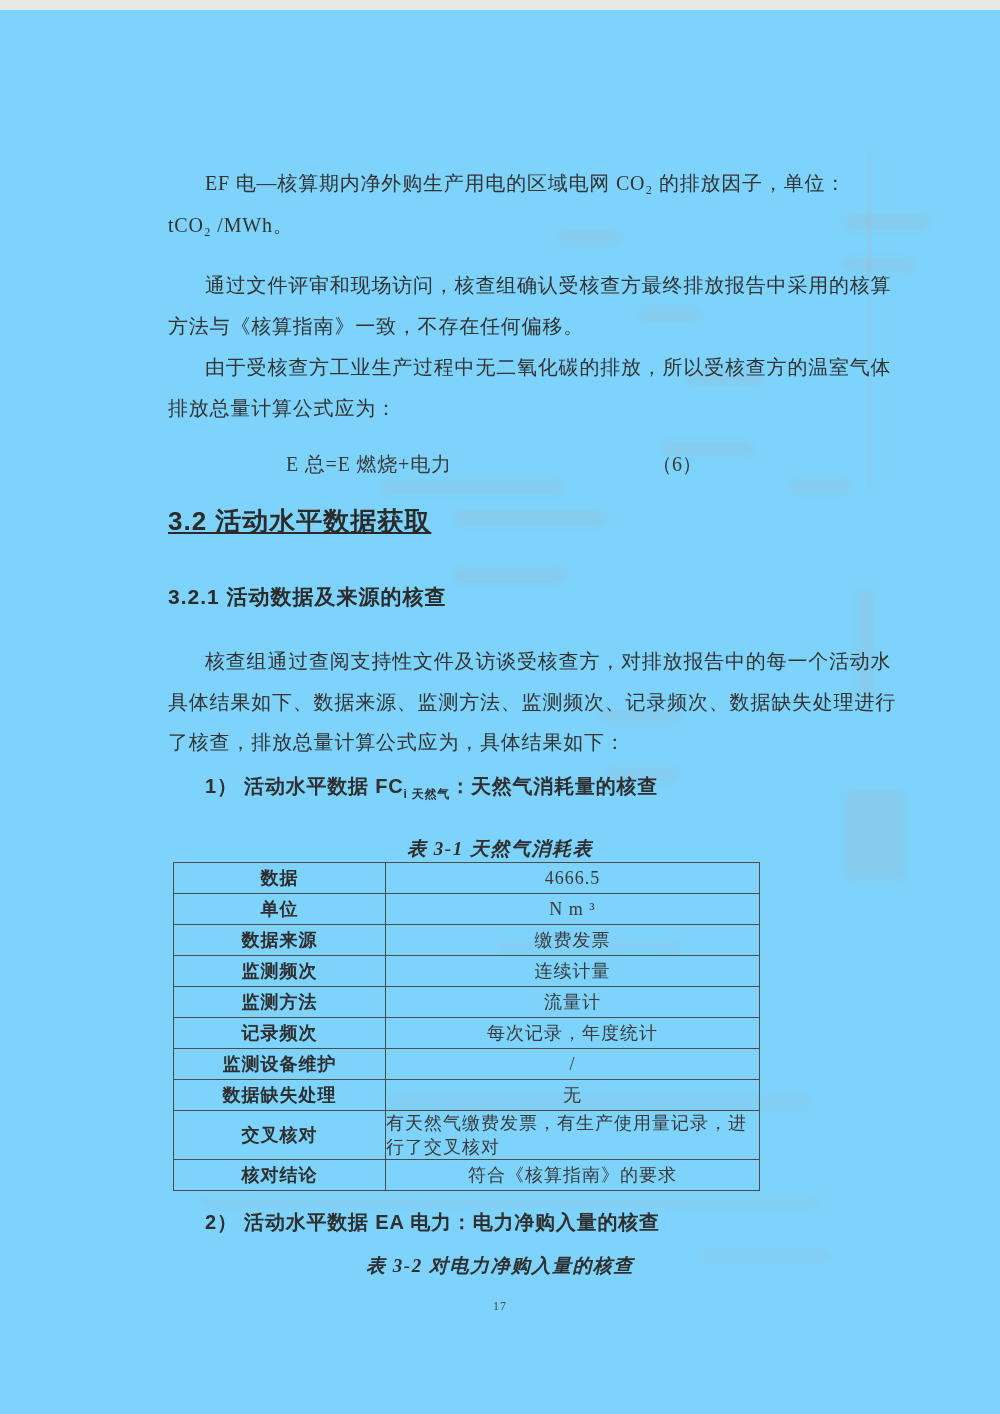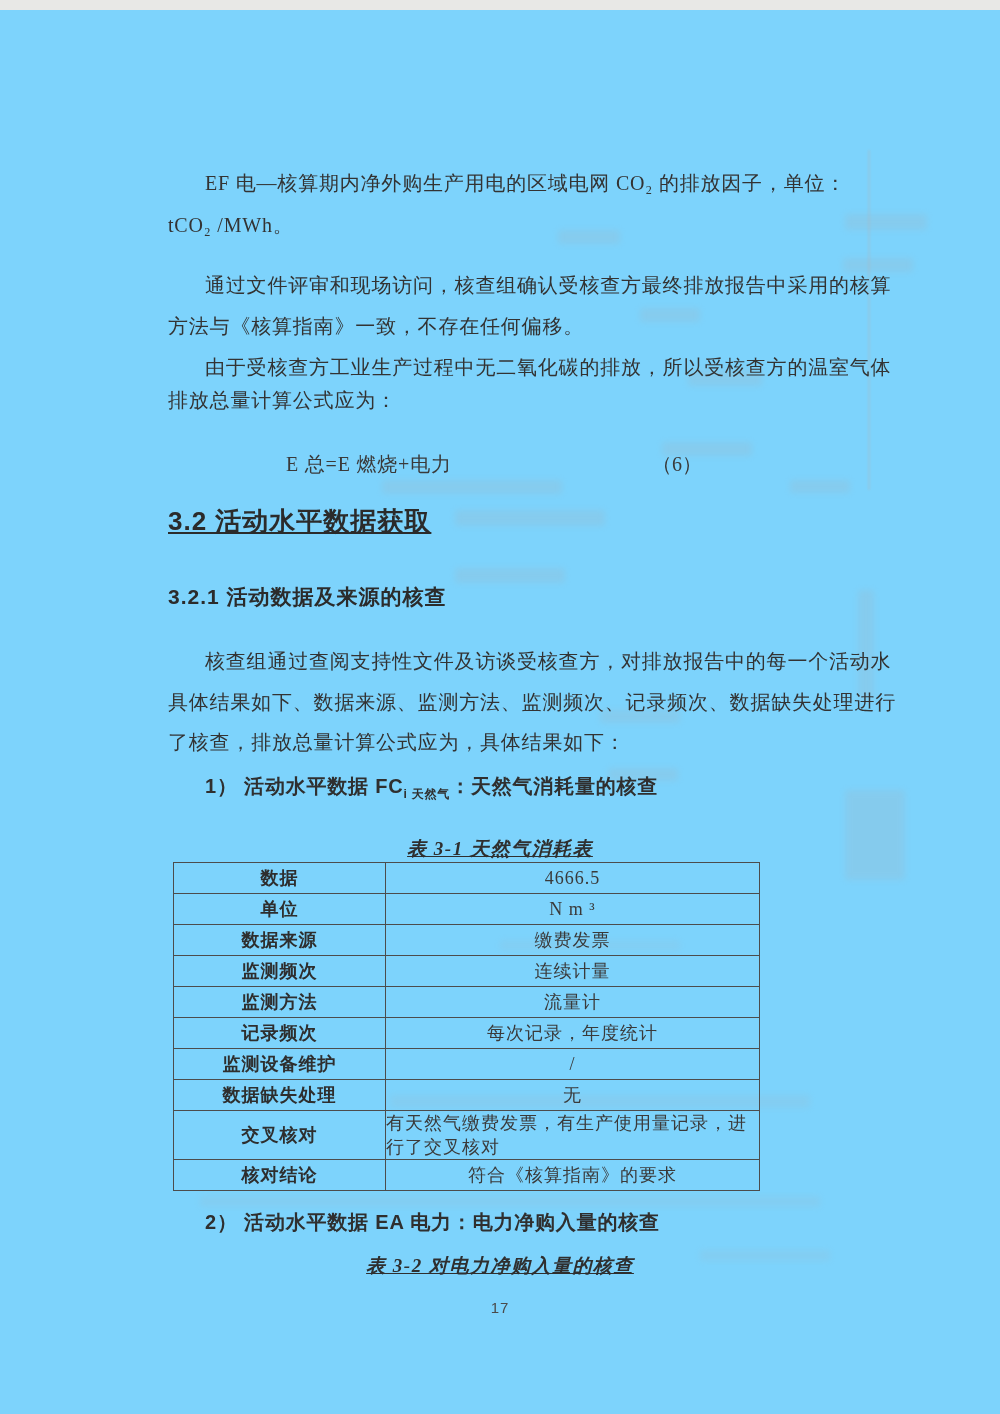--- a/index.html
+++ b/index.html
@@ -55,21 +55,20 @@
   .table-caption {
     position: absolute;
     left: 0;
     width: 1000px;
     text-align: center;
     font-size: 19px;
     font-weight: bold;
     font-style: italic;
     letter-spacing: 1.5px;
     color: #2f2f2f;
-    text-decoration: underline;
   }
   .vtable {
     position: absolute;
     left: 173px;
     top: 852px;
     width: 587px;
     height: 329px;
     border: 1.6px solid #4c4c4c;
     display: flex;
     flex-direction: column;
@@ -100,22 +99,22 @@
     font-size: 18px;
     letter-spacing: 1px;
     color: #3a3a3a;
   }
   .page-number {
     position: absolute;
     left: 0;
     width: 1000px;
     top: 1289px;
     text-align: center;
-    font-family: Liberation Sans, sans-serif;
-    font-size: 15px;
+    font-family: Liberation Serif, serif;
+    font-size: 12px;
     color: #4a4a4a;
     letter-spacing: 1px;
   }
   .ghost {
     position: absolute;
     background: #a8aeb6;
     opacity: 0.20;
     filter: blur(3px);
     border-radius: 2px;
   }
@@ -151,21 +150,21 @@
   <div class="ghost" style="left:700px; top:1240px; width:130px; height:11px; opacity:0.14;"></div>
   <div class="ghost-line" style="left:868px; top:140px; width:2px; height:340px;"></div>
 
   <div class="line" style="left:205px; top:160px;">EF 电—核算期内净外购生产用电的区域电网 CO₂ 的排放因子，单位：</div>
   <div class="line" style="left:168px; top:202px;">tCO₂ /MWh。</div>
 
   <div class="line" style="left:205px; top:262px;">通过文件评审和现场访问，核查组确认受核查方最终排放报告中采用的核算</div>
   <div class="line" style="left:168px; top:303px;">方法与《核算指南》一致，不存在任何偏移。</div>
 
   <div class="line" style="left:205px; top:344px;">由于受核查方工业生产过程中无二氧化碳的排放，所以受核查方的温室气体</div>
-  <div class="line" style="left:168px; top:377px;">排放总量计算公式应为：</div>
+  <div class="line" style="left:168px; top:385px;">排放总量计算公式应为：</div>
 
   <div class="formula-row" style="top:441px;">
     <span class="formula-text" style="left:286px;">E 总=E 燃烧+电力</span>
     <span class="formula-num" style="left:652px;">（6）</span>
   </div>
 
   <div class="heading-l1" style="left:168px; top:494px;text-decoration:underline;">3.2 活动水平数据获取</div>
 
   <div class="heading-l2" style="left:168px; top:573px;">3.2.1 活动数据及来源的核查</div>
 

